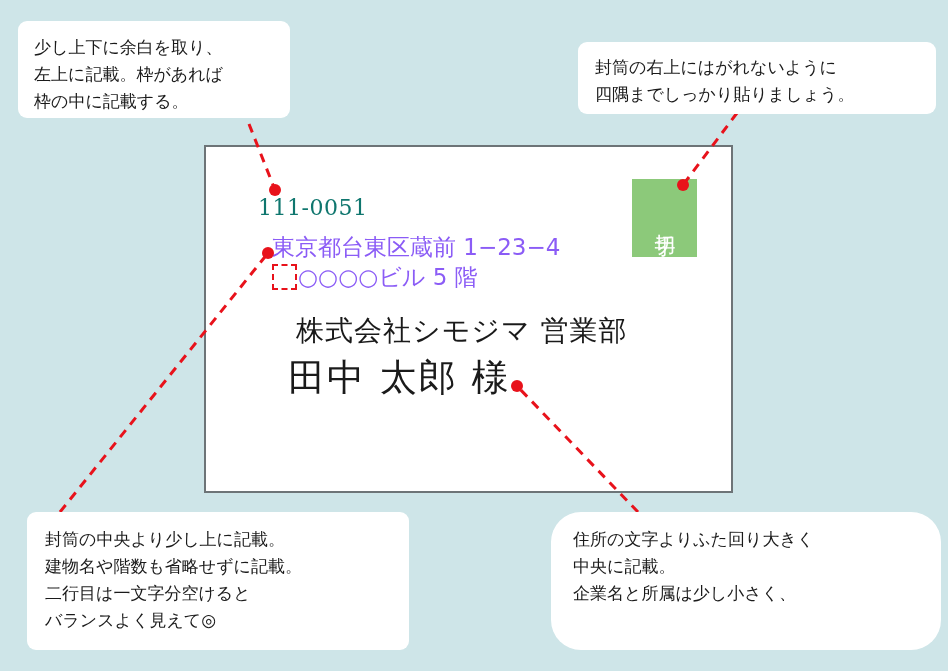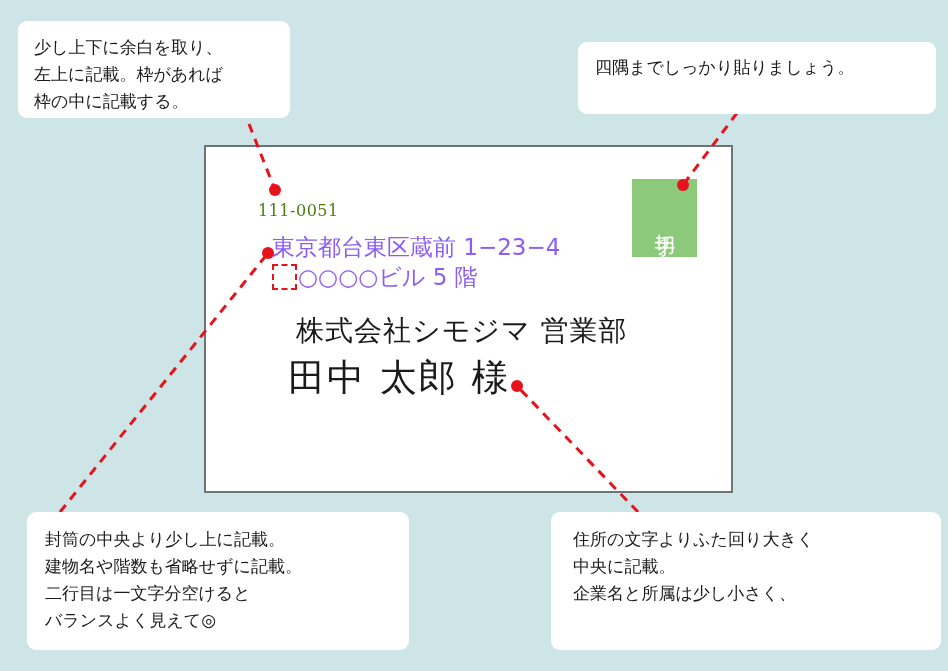--- a/index.html
+++ b/index.html
@@ -40,25 +40,25 @@
     height: 348px;
     background: #ffffff;
     border: 2px solid #6d7477;
     box-sizing: border-box;
     z-index: 2;
   }
 
   .postal-code {
     position: absolute;
     left: 52px;
-    top: 54px;
+    top: 48px;
     font-family: "DejaVu Serif", "Liberation Serif", serif;
-    font-size: 16px;
+    font-size: 22px;
     letter-spacing: 0.5px;
-    color: #4d7c0f;
+    color: #0f766e;
     white-space: nowrap;
   }
 
   .address-block {
     position: absolute;
     left: 66px;
     top: 85px;
     color: #8b5cf6;
   }
   .address-line {
@@ -160,20 +160,21 @@
     width: 382px;
     height: 138px;
     padding: 14px 0 16px 18px;
   }
   #callout-name {
     left: 551px;
     top: 512px;
     width: 390px;
     height: 138px;
     padding: 14px 0 0 22px;
+    border-radius: 30px;
   }
 </style>
 </head>
 <body style="background: rgb(206, 229, 232);">
 
 <div id="stage">
 
   <svg id="connectors" viewBox="0 0 948 671" width="948" height="671">
     <g id="connector-group">
         <line x1="249" y1="124" x2="275" y2="190" stroke="#e8121b" stroke-width="3" stroke-dasharray="9 7"></line>
@@ -208,20 +209,21 @@
     </div>
   </div>
 
   <div class="callout" id="callout-postal">
     <p>少し上下に余白を取り、</p>
     <p>左上に記載。枠があれば</p>
     <p>枠の中に記載する。</p>
   </div>
 
   <div class="callout" id="callout-stamp">
+    <p>封筒の右上にはがれないように</p>
     <p>四隅までしっかり貼りましょう。</p>
   </div>
 
   <div class="callout" id="callout-address">
     <p>封筒の中央より少し上に記載。</p>
     <p>建物名や階数も省略せずに記載。</p>
     <p>二行目は一文字分空けると</p>
     <p>バランスよく見えて◎</p>
   </div>
 

